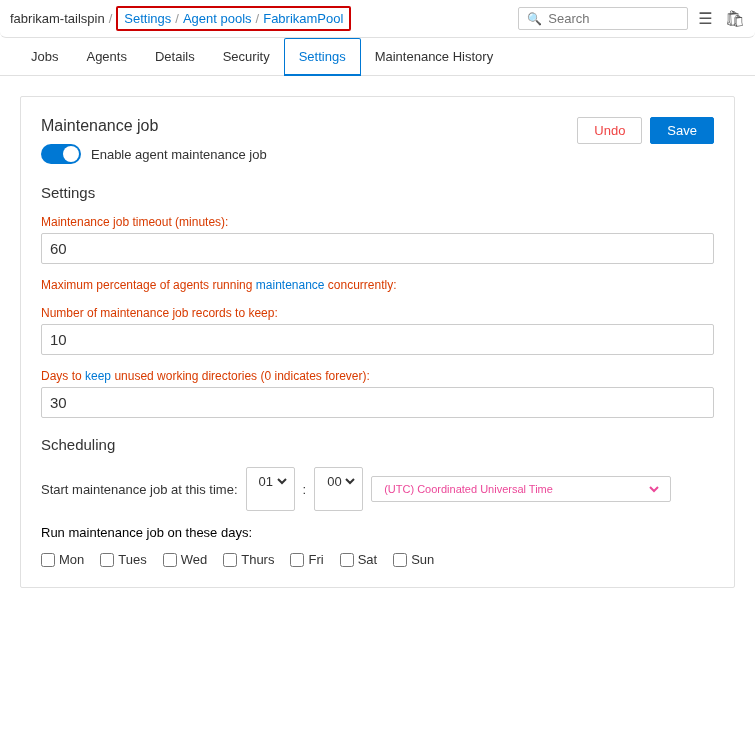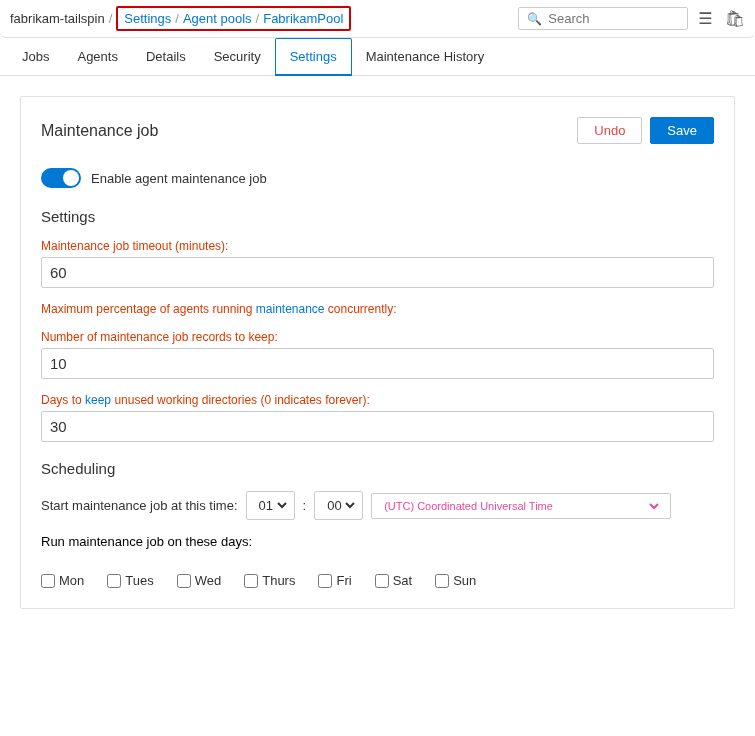--- a/index.html
+++ b/index.html
@@ -22,43 +22,43 @@
       padding: 3px 8px; width: 170px; gap: 6px;
     }
     .search-box input { border: none; outline: none; font-size: 13px; width: 100%; color: #999; }
     .search-icon { color: #666; font-size: 12px; }
     .top-icons { display: flex; gap: 12px; align-items: center; color: #555; }
     .top-icon { cursor: pointer; font-size: 16px; }
 
     
     .sub-nav {
       display: flex; align-items: center; border-bottom: 1px solid #e0e0e0;
-      padding: 0 8px; gap: 0;
+      padding: 0 17px; gap: 0;
     }
     .sub-nav-item {
       padding: 10px 14px; font-size: 13px; color: #333; cursor: pointer;
       border-bottom: 2px solid transparent; margin-bottom: -1px;
     }
     .sub-nav-item.active {
       color: #0078d4; border-bottom: 2px solid #0078d4;
       border: 1px solid #0078d4; border-bottom: 2px solid #0078d4;
       border-radius: 2px 2px 0 0;
     }
 
     
     .main-content { padding: 20px 20px; }
 
     
     .card {
       border: 1px solid #e0e0e0; border-radius: 2px; padding: 20px;
       background: #fff;
     }
     .card-header {
-      display: flex; justify-content: space-between; align-items: center;
-      margin-bottom: 24px;
+      display: flex; justify-content: space-between; align-items: flex-start;
+      margin-bottom: 0;
     }
     .card-title { font-size: 16px; color: #333; font-weight: 400; }
 
     .btn-group { display: flex; gap: 8px; }
     .btn {
       padding: 5px 16px; font-size: 13px; border-radius: 2px; cursor: pointer;
       border: 1px solid #ccc; background: #fff; color: #ef4444;
     }
     .btn-primary { background: #0078d4; color: #fff; border-color: #0078d4; }
 
@@ -85,35 +85,35 @@
       width: 100%; border: 1px solid #ccc; border-radius: 2px;
       padding: 6px 8px; font-size: 15px; color: #333; outline: none;
     }
 
     .divider { margin: 18px 0; }
 
     
     .schedule-row { display: flex; align-items: center; gap: 8px; margin-bottom: 14px; flex-wrap: wrap; }
     .schedule-label { font-size: 13px; color: #333; white-space: nowrap; }
     .time-select {
-      border: 1px solid #ccc; border-radius: 2px; padding: 5px 4px 5px 8px;
+      border: 1px solid #ccc; border-radius: 2px; padding: 5px 4px 20px 8px;
       font-size: 13px; color: #333; display: flex; align-items: center;
       gap: 4px; cursor: pointer; background: #fff;
     }
     .time-select select { border: none; outline: none; font-size: 13px; color: #333; background: transparent; }
     .colon { font-size: 13px; color: #333; }
 
     .timezone-select {
       border: 1px solid #ccc; border-radius: 2px; padding: 5px 8px;
       font-size: 13px; color: #333; display: flex; align-items: center;
       gap: 4px; cursor: pointer; background: #fff; flex: 1; max-width: 300px;
     }
     .timezone-select select { border: none; outline: none; font-size: 11px; color: #ec4899; background: transparent; width: 100%; }
 
-    .days-row { display: flex; align-items: center; gap: 23px; flex-wrap: wrap; margin-top: 24px; }
+    .days-row { display: flex; align-items: center; gap: 16px; flex-wrap: wrap; margin-top: 12px; }
     .days-label { font-size: 13px; color: #000000; margin-bottom: 4px; width: 100%; }
     .day-item { display: flex; align-items: center; gap: 4px; font-size: 13px; color: #333; }
     .day-item input[type="checkbox"] { width: 14px; height: 14px; }
 
     
     .breadcrumb-bordered {
       border: 2px solid #cc0000; border-radius: 2px; padding: 3px 6px;
       display: inline-flex; align-items: center; gap: 4px;
     }
   </style>

